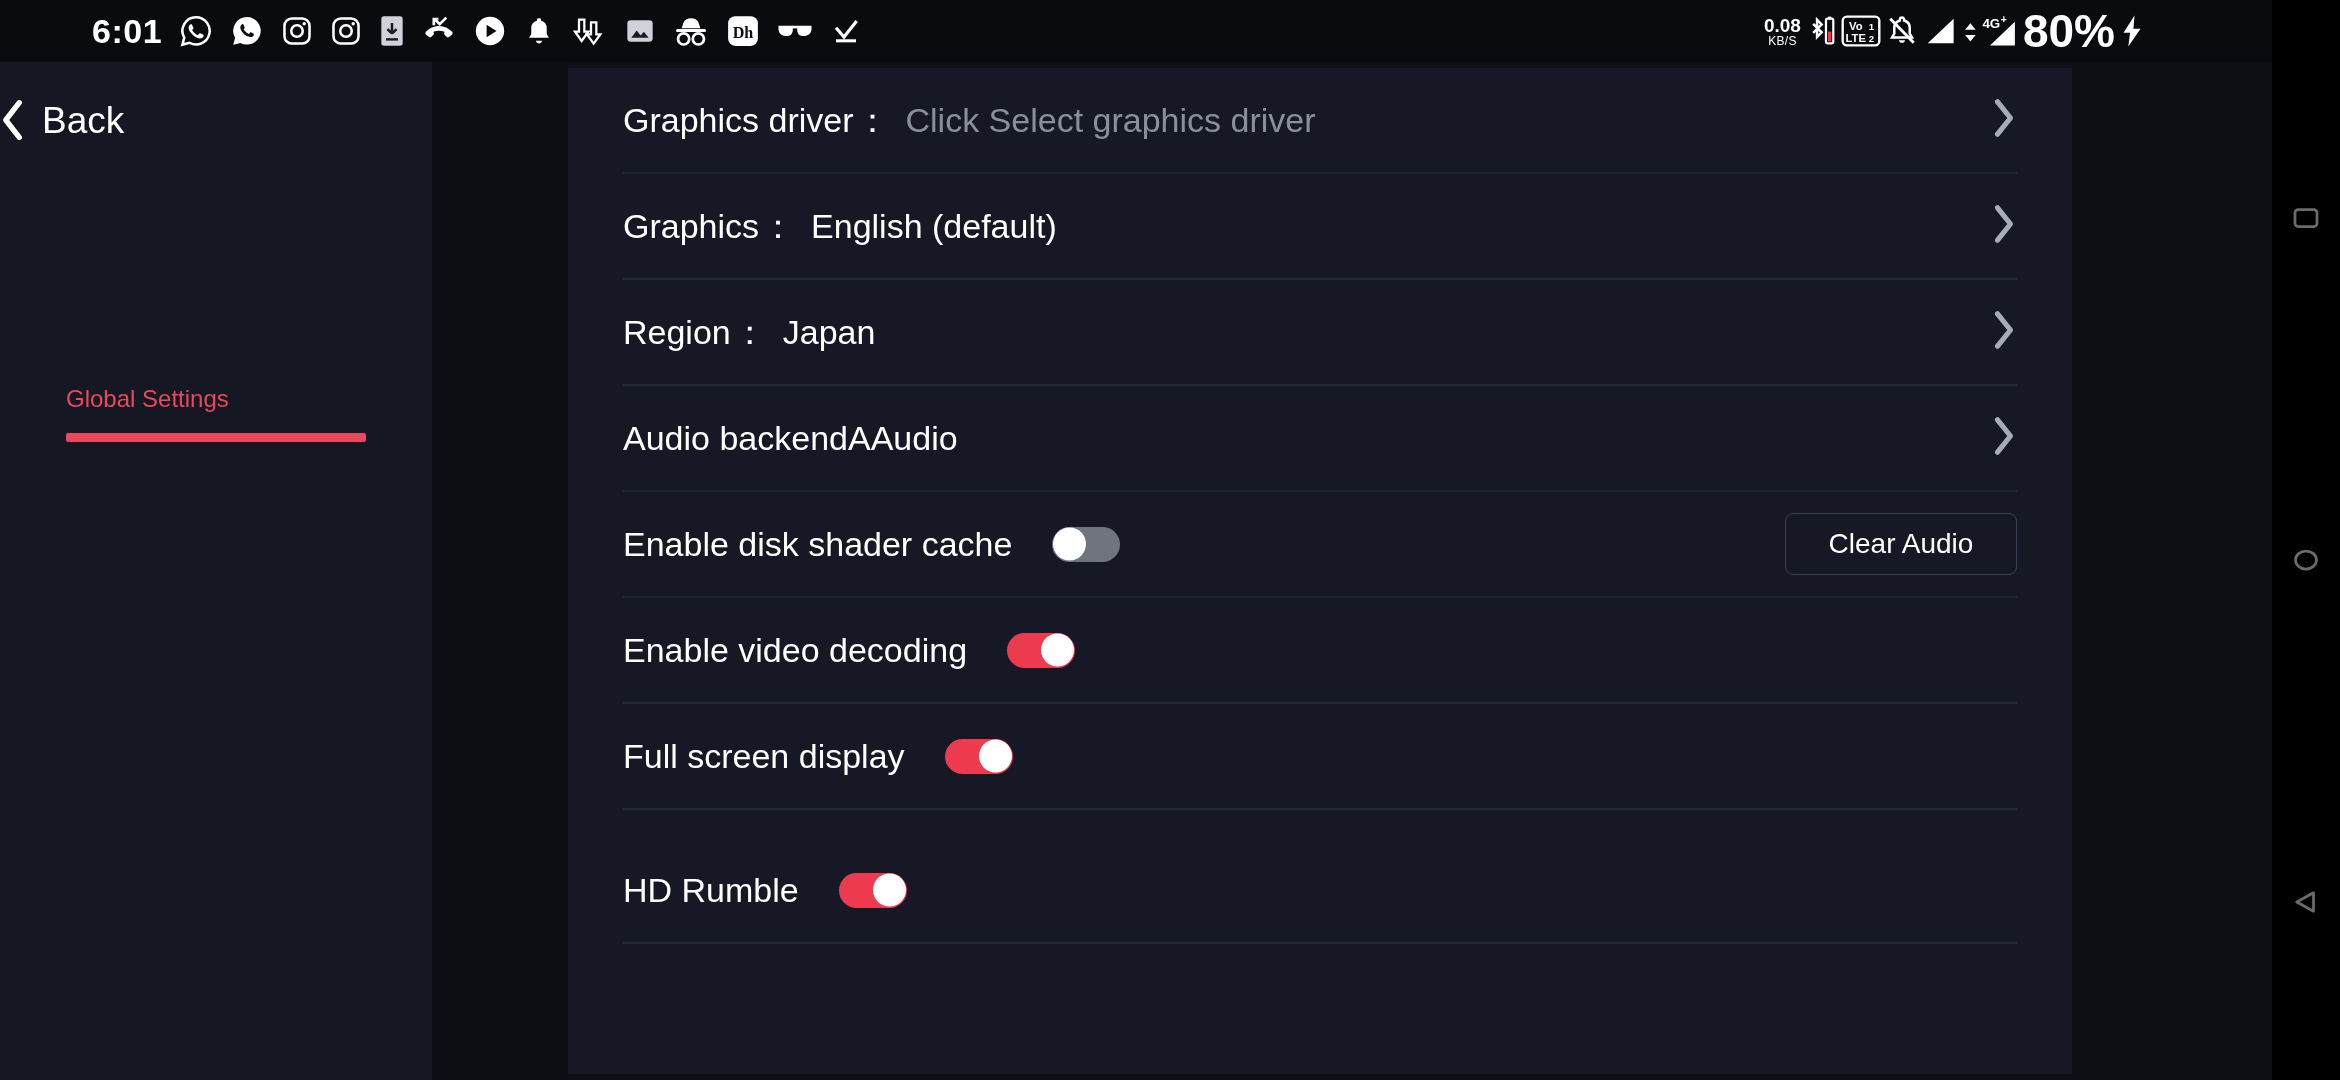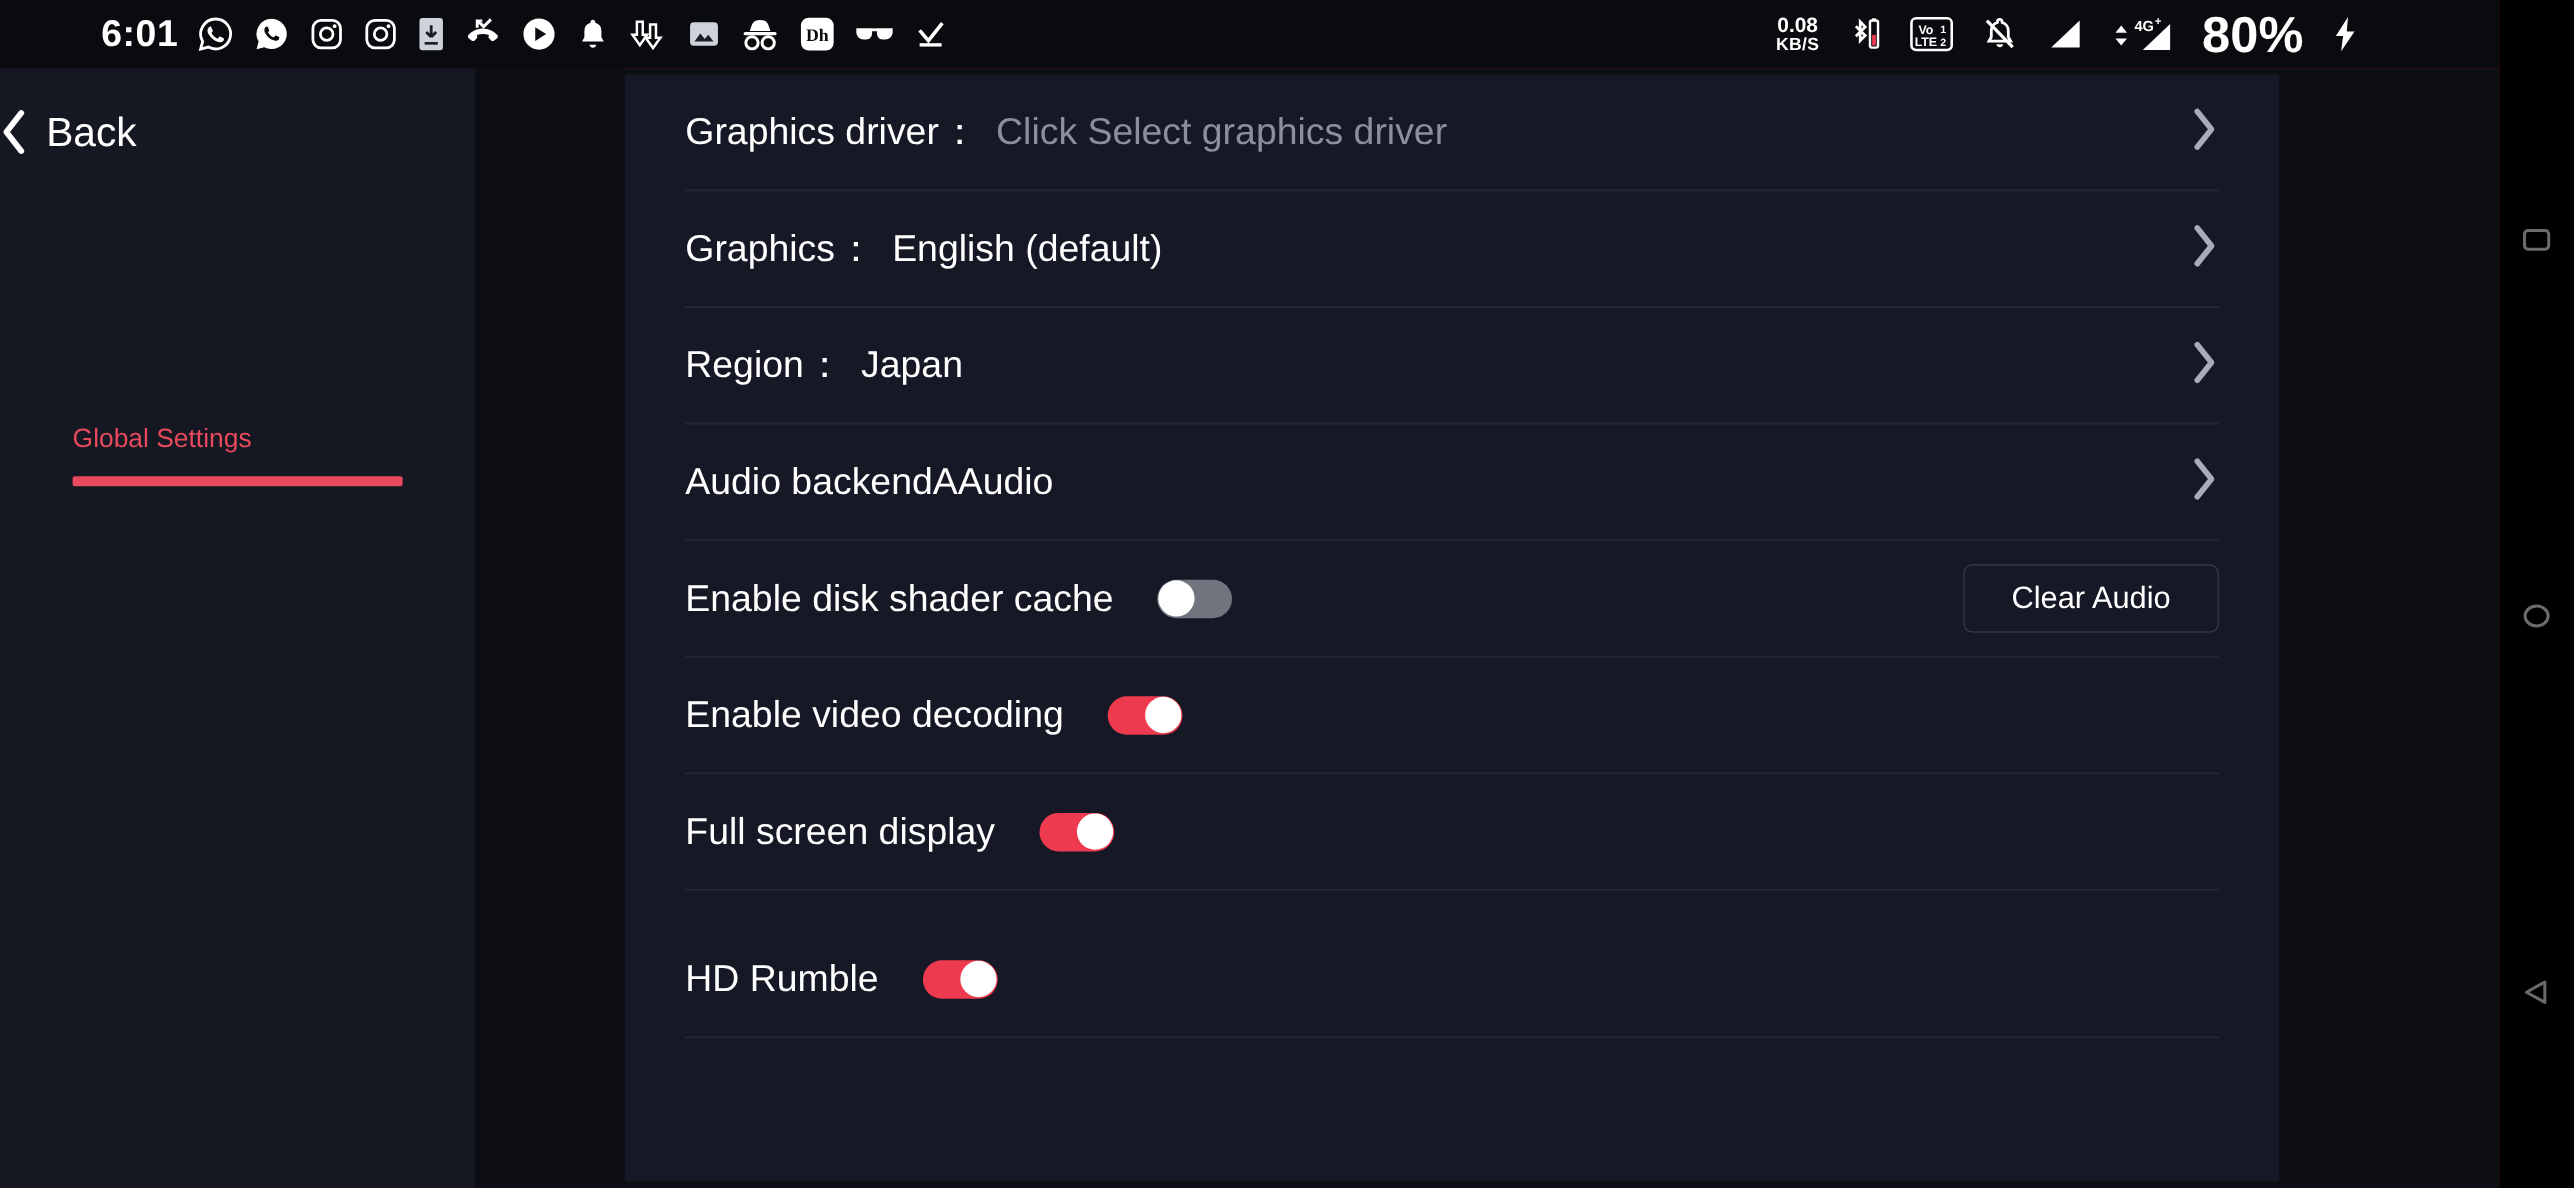--- a/index.html
+++ b/index.html
@@ -11,26 +11,26 @@
   }
   #screen { position:relative; width:2340px; height:1080px; background:#b91c1c;padding-left:20px; }
 
   
   #statusbar{
     position:absolute; left:0; top:0; width:2272px; height:62px;
     background:#0a0b0f; display:flex; align-items:center; z-index:20;
   }
   .sb-left{ display:flex; align-items:center; gap:17px; padding-left:92px; }
   .sb-spacer{ flex:1 1 auto; }
-  .sb-right{ display:flex; align-items:center; gap:26px; padding-right:128px; }
+  .sb-right{ display:flex; align-items:center; gap:5px; padding-right:128px; }
   .clock{ color:#ffffff; font-size:34px; font-weight:bold; letter-spacing:.5px; line-height:1; }
   .batt{ color:#ffffff; font-size:46px; font-weight:bold; line-height:1; }
   .netspd{ display:flex; flex-direction:column; align-items:center; color:#fff; line-height:1; }
   .netspd .v{ font-size:19px; font-weight:bold; }
-  .netspd .u{ font-size:16px; font-weight:bold; letter-spacing:.3px; }
+  .netspd .u{ font-size:12px; font-weight:normal; letter-spacing:.3px; }
   .ico{ display:inline-flex; align-items:center; justify-content:center; }
   .ico svg{ display:block; }
 
   
   #navbar{
     position:absolute; right:0; top:0; width:68px; height:1080px;
     background:#000000; display:flex; flex-direction:column;
     align-items:center; justify-content:space-between;
     padding:200px 0 160px 0; z-index:20;
   }

